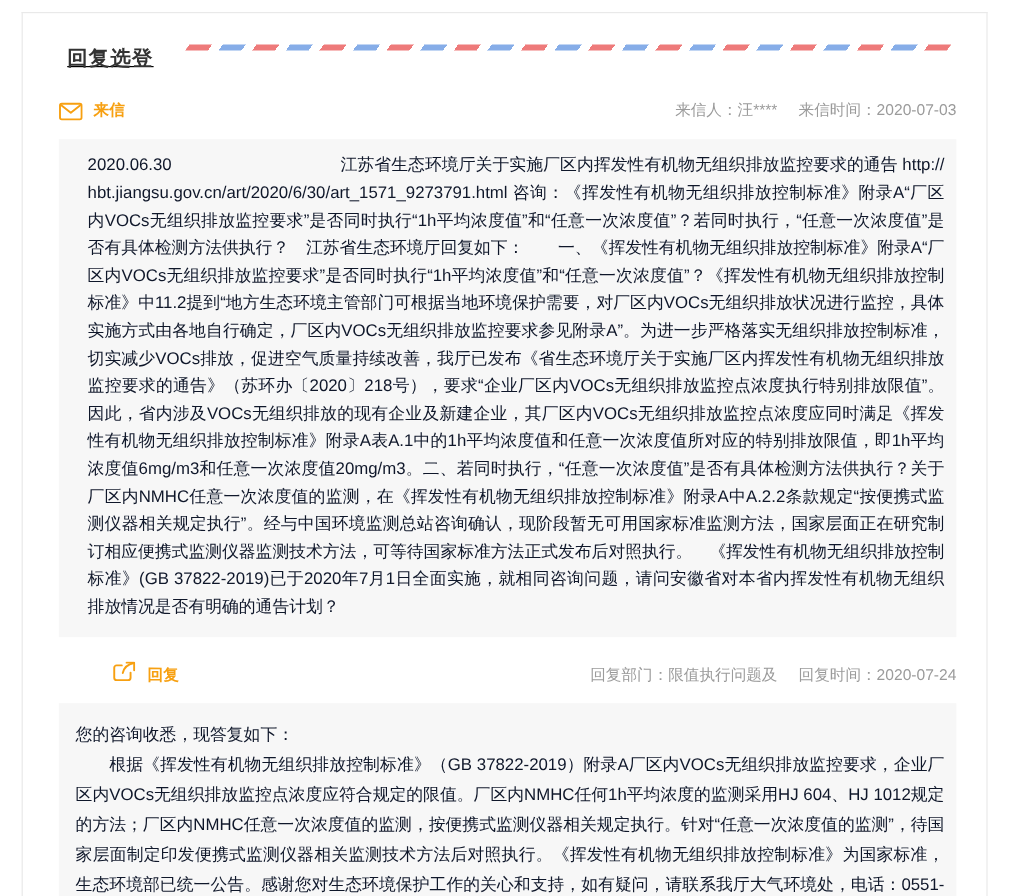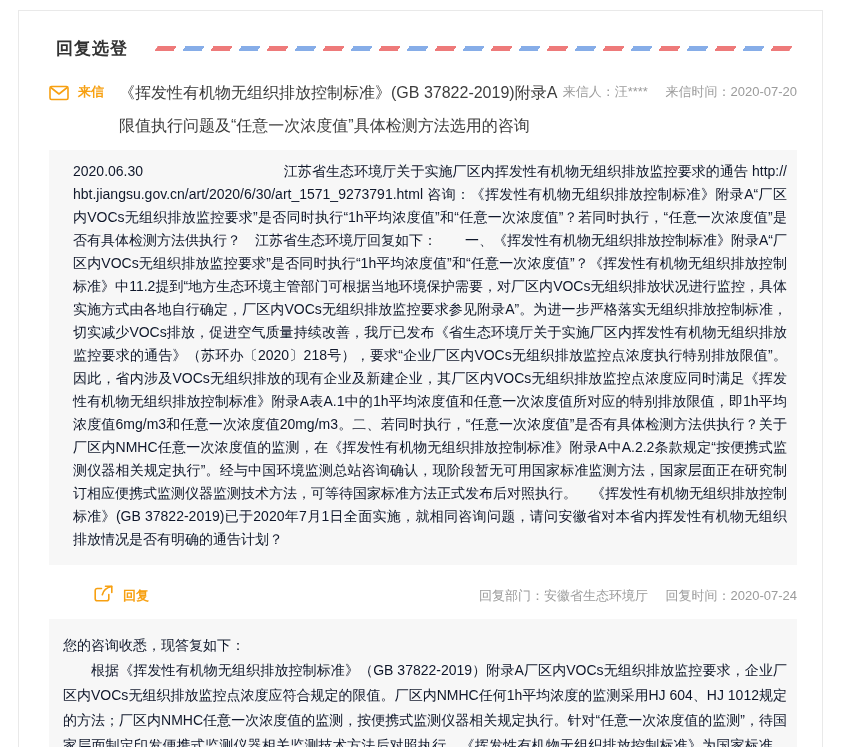--- a/index.html
+++ b/index.html
@@ -14,21 +14,21 @@
     position: absolute;
     left: 18px; top: 10px;
     width: 805px; height: 737px;
     background: #fff;
     border: 1px solid #e9e9e9;
     border-bottom: none;
     padding: 26px 25px 0 30px;
     overflow: hidden;
   }
   
-  .panel-header { display: flex; align-items: center; padding-left: 7px; }
+  .panel-header { display: flex; padding-left: 7px; text-decoration: underline; }
   .page-title {
     font-size: 17px; font-weight: bold; color: #333;
     margin: 0; letter-spacing: 1px; white-space: nowrap;
   }
   .dash-line {
     flex: 1; height: 5px;
     margin-left: 28px; margin-right: 6px;
     transform: skewX(-35deg);
     background: repeating-linear-gradient(to right,
       #ee7a7a 0 19px, transparent 19px 28px,
@@ -83,41 +83,40 @@
 
   <section class="letter-section">
     <div class="section-head">
       <span class="icon-wrap">
         <svg width="20" height="16" viewBox="0 0 20 16">
           <rect x="1" y="1.5" width="18" height="13" rx="1.5" fill="none" stroke="#f7a011" stroke-width="1.6"></rect>
           <path d="M1.8 2.5 L10 9 L18.2 2.5" fill="none" stroke="#f7a011" stroke-width="1.6" stroke-linejoin="round"></path>
         </svg>
       </span>
       <span class="section-label">来信</span>
-      <h3 class="letter-title">《挥发性有机物无组织排放控制标准》(GB 37822-2019)附录A 限值执行问题及“任意一次浓度值”具体检测方法选用的咨询</h3>
       <div class="meta">
         <span class="meta-label">来信人：</span><span class="meta-value">汪****</span>
-        <span class="meta-label meta-gap">来信时间：</span><span class="meta-value">2020-07-20</span>
+        <span class="meta-label meta-gap">来信时间：</span><span class="meta-value">2020-07-03</span>
       </div>
     </div>
     <div class="content-box question-box">2020.06.30　　　　　　　　　　江苏省生态环境厅关于实施厂区内挥发性有机物无组织排放监控要求的通告 http://hbt.jiangsu.gov.cn/art/2020/6/30/art_1571_9273791.html 咨询：《挥发性有机物无组织排放控制标准》附录A“厂区内VOCs无组织排放监控要求”是否同时执行“1h平均浓度值”和“任意一次浓度值”？若同时执行，“任意一次浓度值”是否有具体检测方法供执行？　江苏省生态环境厅回复如下：　　一、《挥发性有机物无组织排放控制标准》附录A“厂区内VOCs无组织排放监控要求”是否同时执行“1h平均浓度值”和“任意一次浓度值”？《挥发性有机物无组织排放控制标准》中11.2提到“地方生态环境主管部门可根据当地环境保护需要，对厂区内VOCs无组织排放状况进行监控，具体实施方式由各地自行确定，厂区内VOCs无组织排放监控要求参见附录A”。为进一步严格落实无组织排放控制标准，切实减少VOCs排放，促进空气质量持续改善，我厅已发布《省生态环境厅关于实施厂区内挥发性有机物无组织排放监控要求的通告》（苏环办〔2020〕218号），要求“企业厂区内VOCs无组织排放监控点浓度执行特别排放限值”。因此，省内涉及VOCs无组织排放的现有企业及新建企业，其厂区内VOCs无组织排放监控点浓度应同时满足《挥发性有机物无组织排放控制标准》附录A表A.1中的1h平均浓度值和任意一次浓度值所对应的特别排放限值，即1h平均浓度值6mg/m3和任意一次浓度值20mg/m3。二、若同时执行，“任意一次浓度值”是否有具体检测方法供执行？关于厂区内NMHC任意一次浓度值的监测，在《挥发性有机物无组织排放控制标准》附录A中A.2.2条款规定“按便携式监测仪器相关规定执行”。经与中国环境监测总站咨询确认，现阶段暂无可用国家标准监测方法，国家层面正在研究制订相应便携式监测仪器监测技术方法，可等待国家标准方法正式发布后对照执行。　《挥发性有机物无组织排放控制标准》(GB 37822-2019)已于2020年7月1日全面实施，就相同咨询问题，请问安徽省对本省内挥发性有机物无组织排放情况是否有明确的通告计划？</div>
   </section>
 
   <section class="reply-section">
     <div class="section-head">
       <span class="icon-wrap">
         <svg width="19" height="18" viewBox="0 0 19 18">
           <path d="M7.5 3.5 H3.2 a2 2 0 0 0 -2 2 v8.3 a2 2 0 0 0 2 2 h9.6 a2 2 0 0 0 2 -2 V9.5" fill="none" stroke="#f7a011" stroke-width="1.6" stroke-linecap="round"></path>
           <path d="M11.5 1.2 h6.3 v6.3" fill="none" stroke="#f7a011" stroke-width="1.6" stroke-linecap="round" stroke-linejoin="round"></path>
           <path d="M17.5 1.5 C12.5 2.5 9.3 5.5 8.3 9.8" fill="none" stroke="#f7a011" stroke-width="1.6" stroke-linecap="round"></path>
         </svg>
       </span>
       <span class="section-label">回复</span>
       <div class="meta">
-        <span class="meta-label">回复部门：</span><span class="meta-value">安徽省生态环境厅</span>
+        <span class="meta-label">回复部门：</span><span class="meta-value">限值执行问题及</span>
         <span class="meta-label meta-gap">回复时间：</span><span class="meta-value">2020-07-24</span>
       </div>
     </div>
     <div class="content-box reply-box">
       <p class="greeting">您的咨询收悉，现答复如下：</p>
       <p class="reply-para">根据《挥发性有机物无组织排放控制标准》（GB 37822-2019）附录A厂区内VOCs无组织排放监控要求，企业厂区内VOCs无组织排放监控点浓度应符合规定的限值。厂区内NMHC任何1h平均浓度的监测采用HJ 604、HJ 1012规定的方法；厂区内NMHC任意一次浓度值的监测，按便携式监测仪器相关规定执行。针对“任意一次浓度值的监测”，待国家层面制定印发便携式监测仪器相关监测技术方法后对照执行。《挥发性有机物无组织排放控制标准》为国家标准，生态环境部已统一公告。感谢您对生态环境保护工作的关心和支持，如有疑问，请联系我厅大气环境处，电话：0551-62775355、62376665。</p>
     </div>
   </section>
 
 </div>

